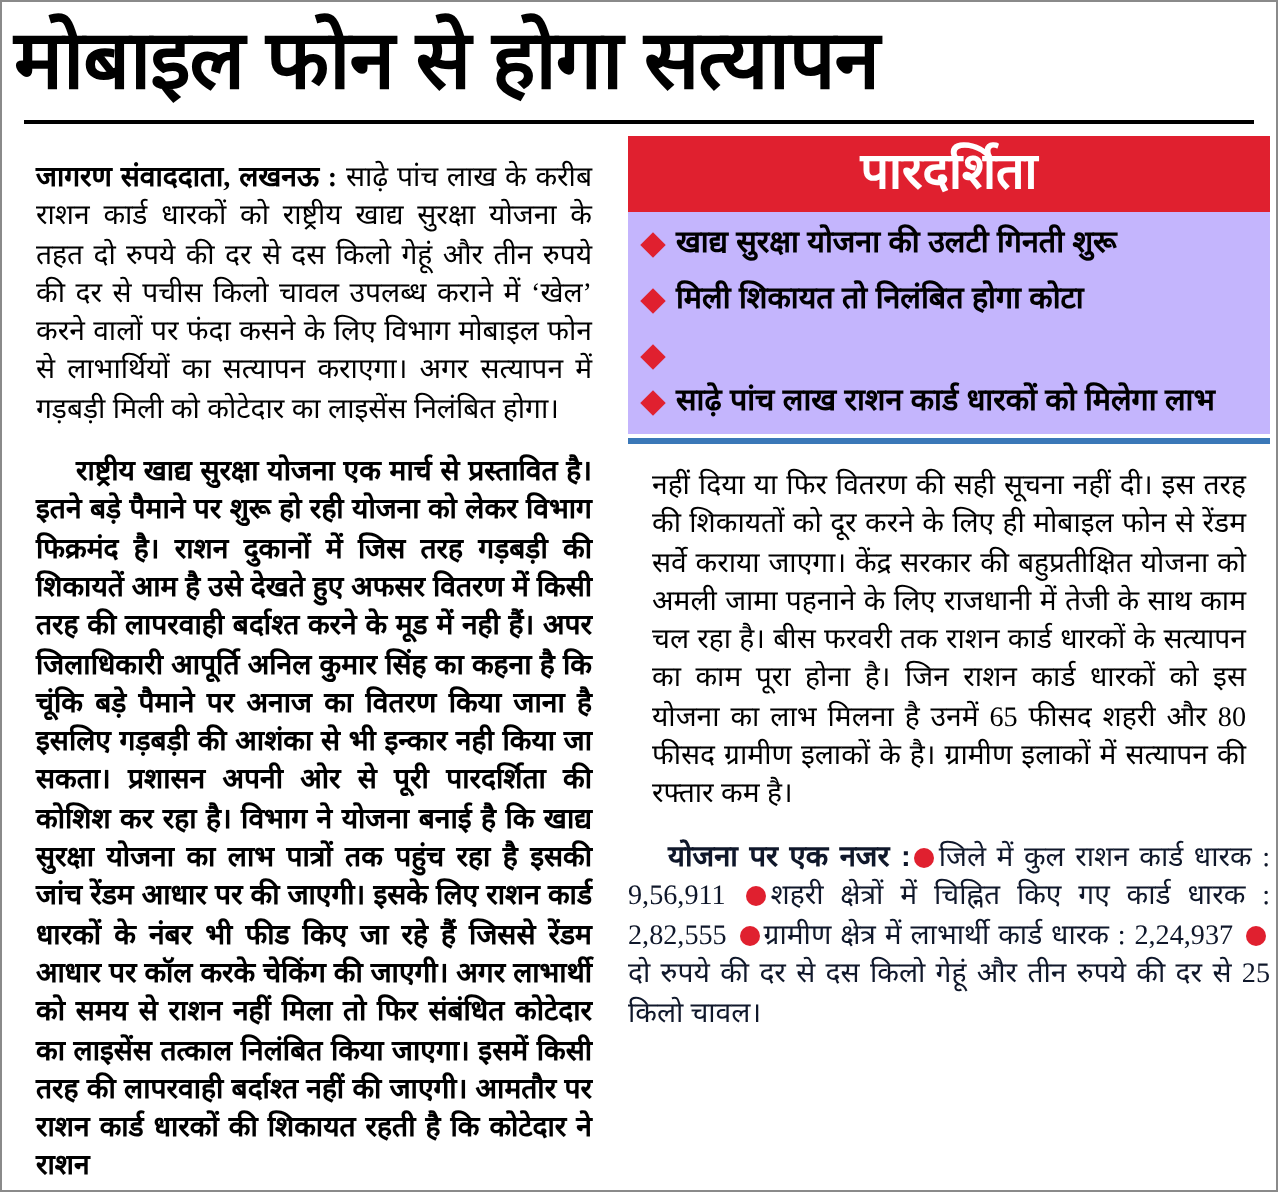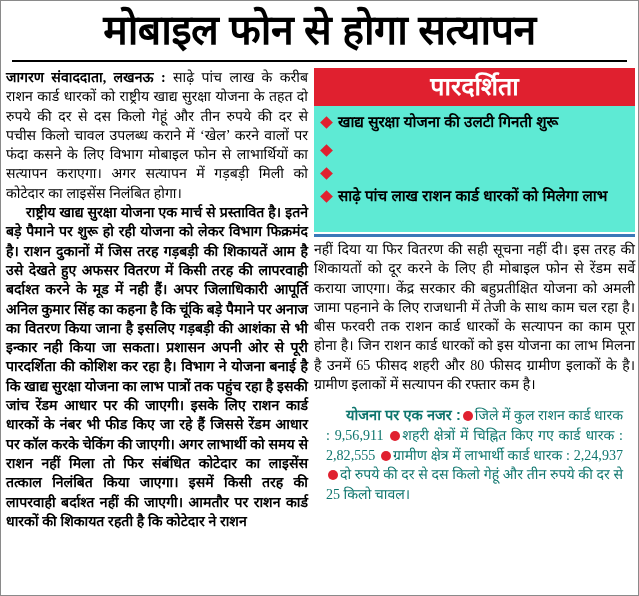--- a/index.html
+++ b/index.html
@@ -25,21 +25,20 @@
   .headline-wrap {
     padding: 3px 6px 0 6px;
   }
   .headline {
     font-family: "Liberation Sans", "DejaVu Sans", sans-serif;
     font-weight: 700;
     font-size: 41px;
     line-height: 52px;
     letter-spacing: -0.5px;
     color: #000000;
-    text-align: center;
     white-space: nowrap;
   }
   .headline-rule {
     height: 2px;
     background: #000000;
     margin: 4px 5px 0 5px;
   }
 
   
   .columns {
@@ -60,21 +59,21 @@
     box-sizing: border-box;
   }
 
   .body-text {
     font-family: "Liberation Serif", "DejaVu Serif", serif;
     font-size: 14.1px;
     line-height: 19.3px;
     color: #000000;
     text-align: justify;
     text-justify: inter-word;
-    margin: 0;
+    margin: 12px;
     word-spacing: 0.2px;
   }
   .body-text + .body-text {
     text-indent: 20px;
     font-weight: bold;
   }
   .byline {
     font-weight: 700;
   }
 
@@ -87,22 +86,22 @@
     color: #ffffff;
     font-family: "Liberation Sans", "DejaVu Sans", sans-serif;
     font-weight: 700;
     font-size: 25px;
     line-height: 36px;
     text-align: center;
     height: 38px;
     overflow: hidden;
   }
   .hl-body {
-    background: #5eead4;
-    padding: 6px 8px 24px 6px;
+    background: #c4b5fd;
+    padding: 6px 8px 4px 6px;
   }
   .hl-item {
     display: flex;
     align-items: flex-start;
     margin-bottom: 8px;
   }
   .hl-item:last-child {
     margin-bottom: 2px;
     text-align: center;
   }
@@ -126,22 +125,22 @@
     background: #3A78B8;
     margin-top: 2px;
   }
 
   
   .stats-para {
     font-family: "Liberation Serif", "DejaVu Serif", serif;
     font-size: 14.1px;
     line-height: 19.6px;
     text-align: justify;
-    color: #0f766e;
-    margin: 12px;
+    color: #0f172a;
+    margin: 0;
     text-indent: 20px;
   }
   .stats-label {
     font-family: "Liberation Sans", "DejaVu Sans", sans-serif;
     font-weight: 700;
     font-size: 14.6px;
   }
   .dot {
     display: inline-block;
     width: 10px;
@@ -176,20 +175,21 @@
 
       <div class="hl-box">
         <div class="hl-head">पारदर्शिता</div>
         <div class="hl-body">
           <div class="hl-item">
             <span class="hl-diamond"></span>
             <span class="hl-text">खाद्य सुरक्षा योजना की उलटी गिनती शुरू</span>
           </div>
           <div class="hl-item">
             <span class="hl-diamond"></span>
+            <span class="hl-text">मिली शिकायत तो निलंबित होगा कोटा</span>
           </div>
           <div class="hl-item">
             <span class="hl-diamond"></span>
           </div>
           <div class="hl-item">
             <span class="hl-diamond"></span>
             <span class="hl-text">साढ़े पांच लाख राशन कार्ड धारकों को मिलेगा लाभ</span>
           </div>
         </div>
         <div class="hl-rule"></div>

